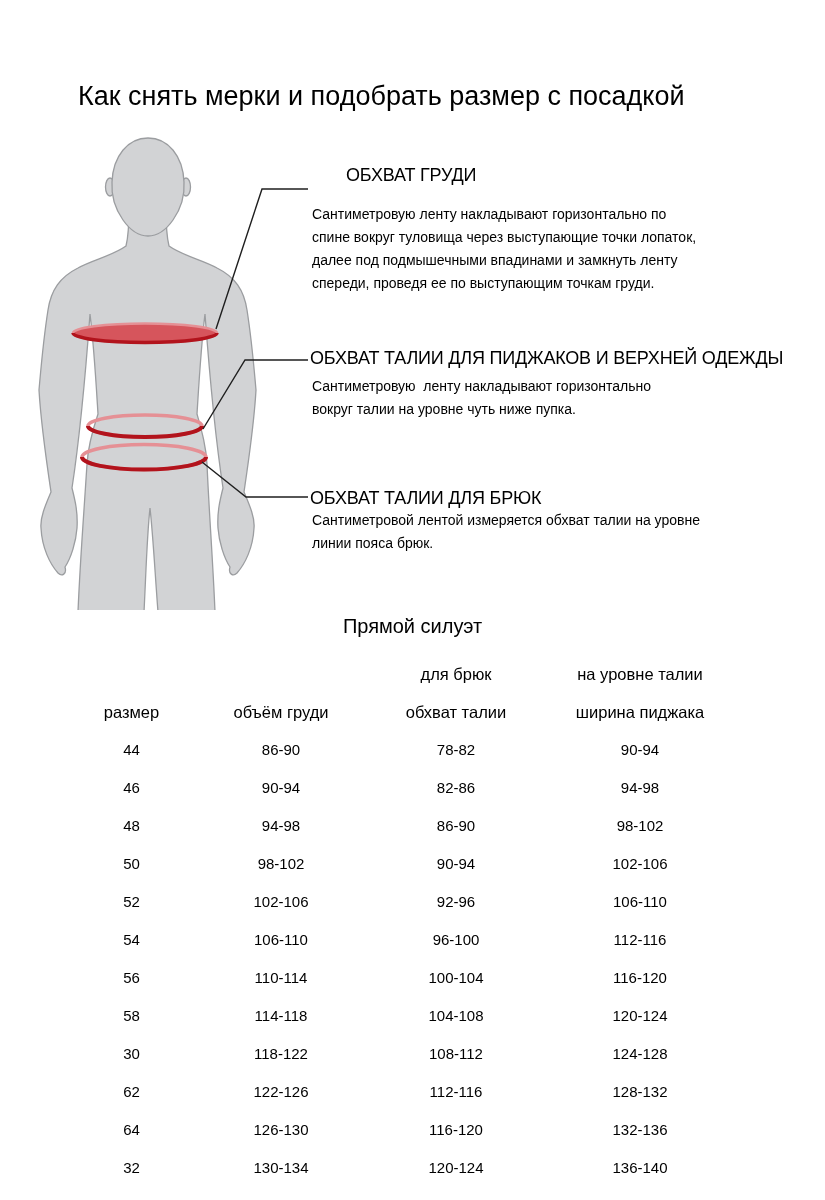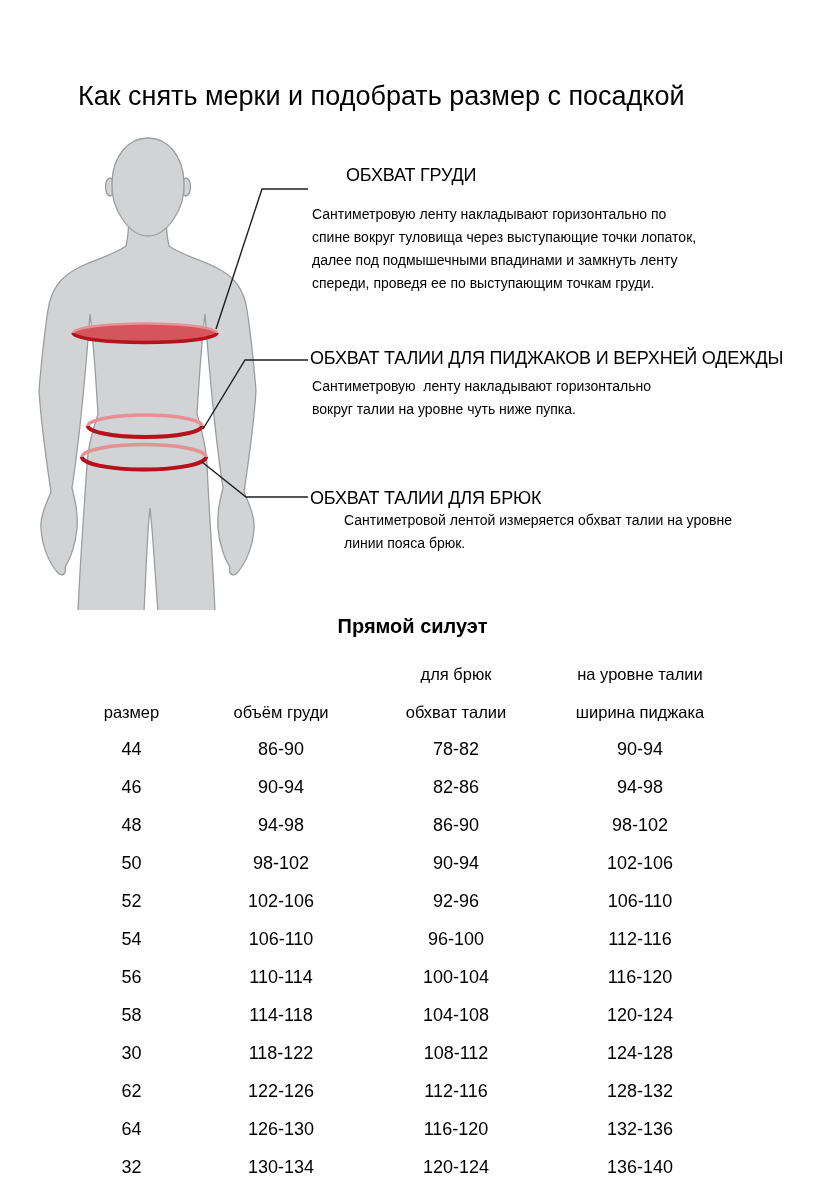--- a/index.html
+++ b/index.html
@@ -20,31 +20,31 @@
   }
   .m-desc{
     position:absolute;font-size:14px;line-height:23px;
     white-space:pre-wrap;
   }
   #label-chest{left:310px;top:164px;margin-left:36px;}
   #desc-chest{left:312px;top:203px;}
   #label-waist-jacket{left:310px;top:347px;}
   #desc-waist-jacket{left:312px;top:375px;}
   #label-waist-trousers{left:310px;top:487px;}
-  #desc-waist-trousers{left:312px;top:509px;margin-left:32px;}
+  #desc-waist-trousers{left:312px;top:509px;}
   .table-title{
     position:absolute;left:0;top:614px;width:825px;margin:0;
-    text-align:center;font-size:20px;font-weight:700;line-height:1.2;
+    text-align:center;font-size:20px;font-weight:400;line-height:1.2;
   }
   .size-table{position:absolute;left:62px;top:655px;width:700px;}
   .trow{
     display:grid;grid-template-columns:139px 160px 190px 178px;
     height:38px;align-items:center;
   }
-  .tcell{text-align:center;font-size:18px;line-height:1.1;}
+  .tcell{text-align:center;font-size:15px;line-height:1.1;}
   .thead-cell{font-size:16.5px;}
 </style>
 </head>
 <body>
 
 <div class="page">
 
   <h1 class="title">Как снять мерки и подобрать размер с посадкой</h1>
 
   <svg class="figure-svg" width="825" height="480" viewBox="0 0 825 480" aria-hidden="true">

